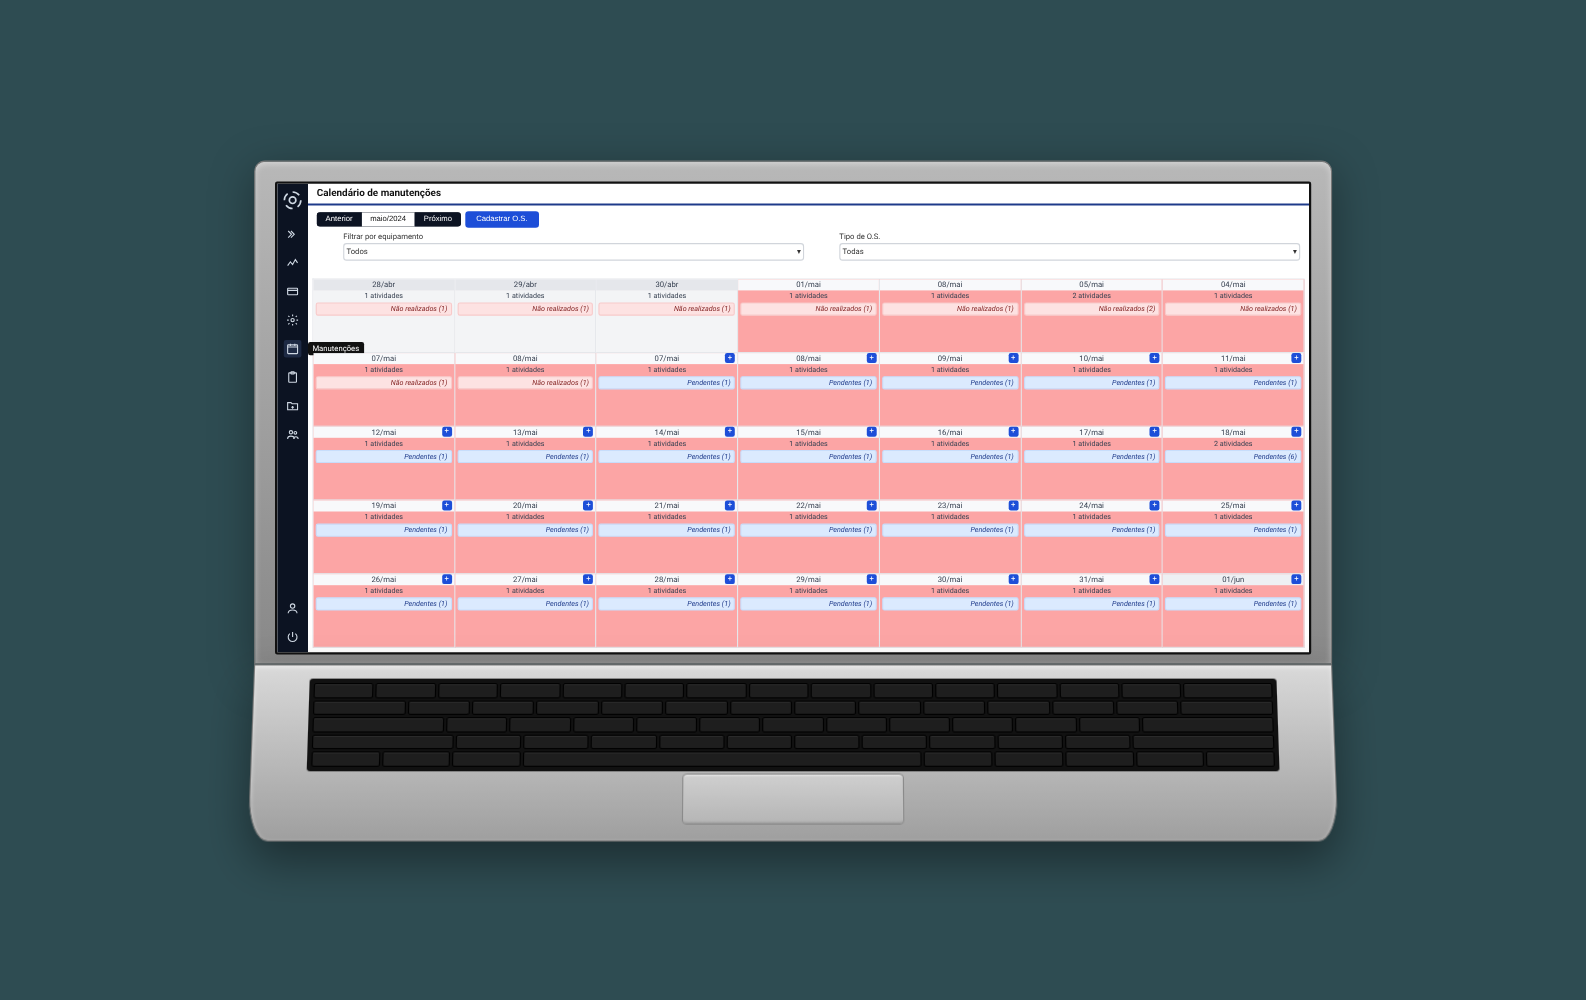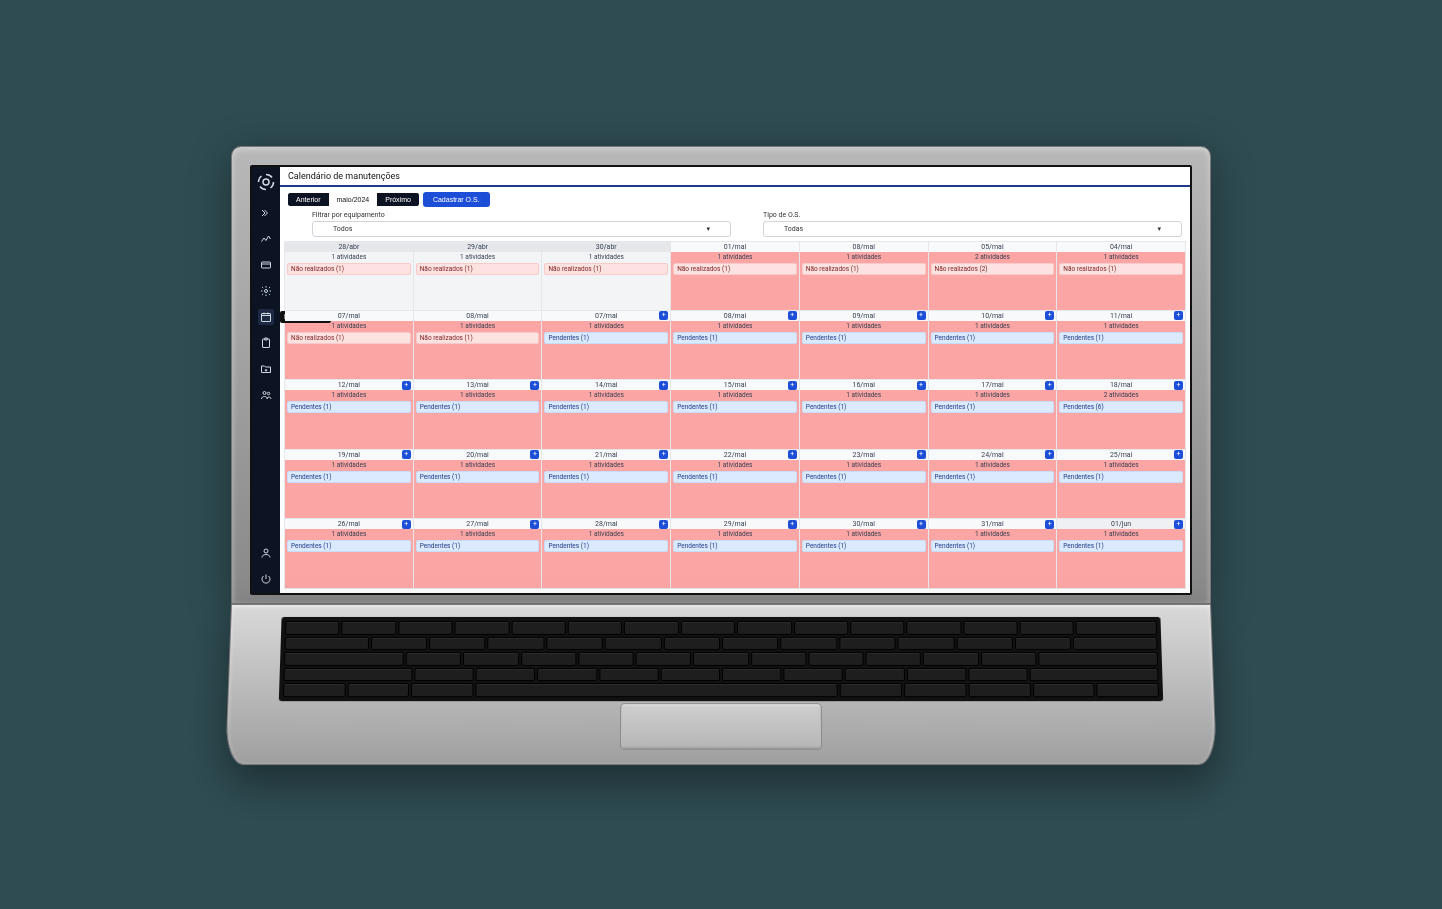--- a/index.html
+++ b/index.html
@@ -105,21 +105,21 @@
   .main { flex: 1; display: flex; flex-direction: column; overflow: hidden; }
 
   .header {
     height: 20px;
     background: #fff;
     border-bottom: 2px solid #1e3a8a;
     display: flex;
     align-items: center;
     padding: 0 8px;
   }
-  .header h1 { font-size: 9px; font-weight: 400; color: #111; }
+  .header h1 { font-size: 9px; font-weight: 700; color: #111; }
 
   .toolbar {
     padding: 5px 8px 4px 8px;
     display: flex;
     gap: 4px;
     align-items: center;
     background: #fff;
   }
   .seg {
     display: inline-flex;
@@ -149,31 +149,31 @@
   .filters {
     display: flex;
     gap: 8px;
     padding: 0 8px 4px 8px;
   }
   .filter-col { flex: 1; display: flex; flex-direction: column; gap: 2px; margin-left: 24px; }
   .filter-label { font-size: 7px; color: #333; }
   .select {
     border: 1px solid #d1d5db;
     border-radius: 3px;
-    padding: 3px 20px;
+    padding: 3px 2px;
     font-size: 7px;
     background: #fff;
     color: #333;
     display: flex;
     justify-content: space-between;
     align-items: center;
     cursor: pointer;
   }
 
-  .calendar { flex: 1; padding: 0 4px 4px 4px; overflow: hidden; }
+  .calendar { flex: 1; padding: 0 4px 4px 4px; overflow: hidden; margin-top: 12px; }
   .cal-grid {
     display: grid;
     grid-template-columns: repeat(7, 1fr);
     gap: 0;
     border-top: 1px solid #e5e7eb;
     border-left: 1px solid #e5e7eb;
     height: 100%;
   }
   .cell {
     border-right: 1px solid #e5e7eb;
@@ -211,22 +211,23 @@
     text-align: center;
     font-size: 6.5px;
     color: #374151;
     padding: 1px 0;
   }
   .tag {
     margin: 1px 2px;
     padding: 1px 3px;
     font-size: 6.5px;
     border-radius: 2px;
-    text-align: left;
+    text-align: right;
     border: 1px solid transparent;
+    font-style: italic;
   }
   .tag.nao { background: #fde2e2; color: #7f1d1d; border-color: #f8caca; }
   .tag.pen { background: #dbeafe; color: #1e3a8a; border-color: #c7ddfb; }
 
   svg { display: block; }
 </style>
 </head>
 <body>
 
 <div class="laptop">

